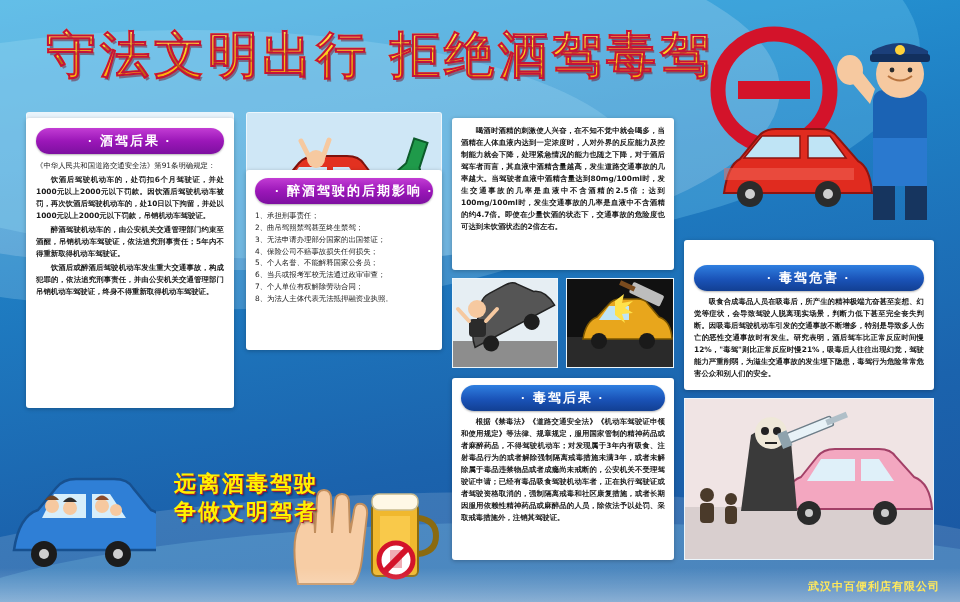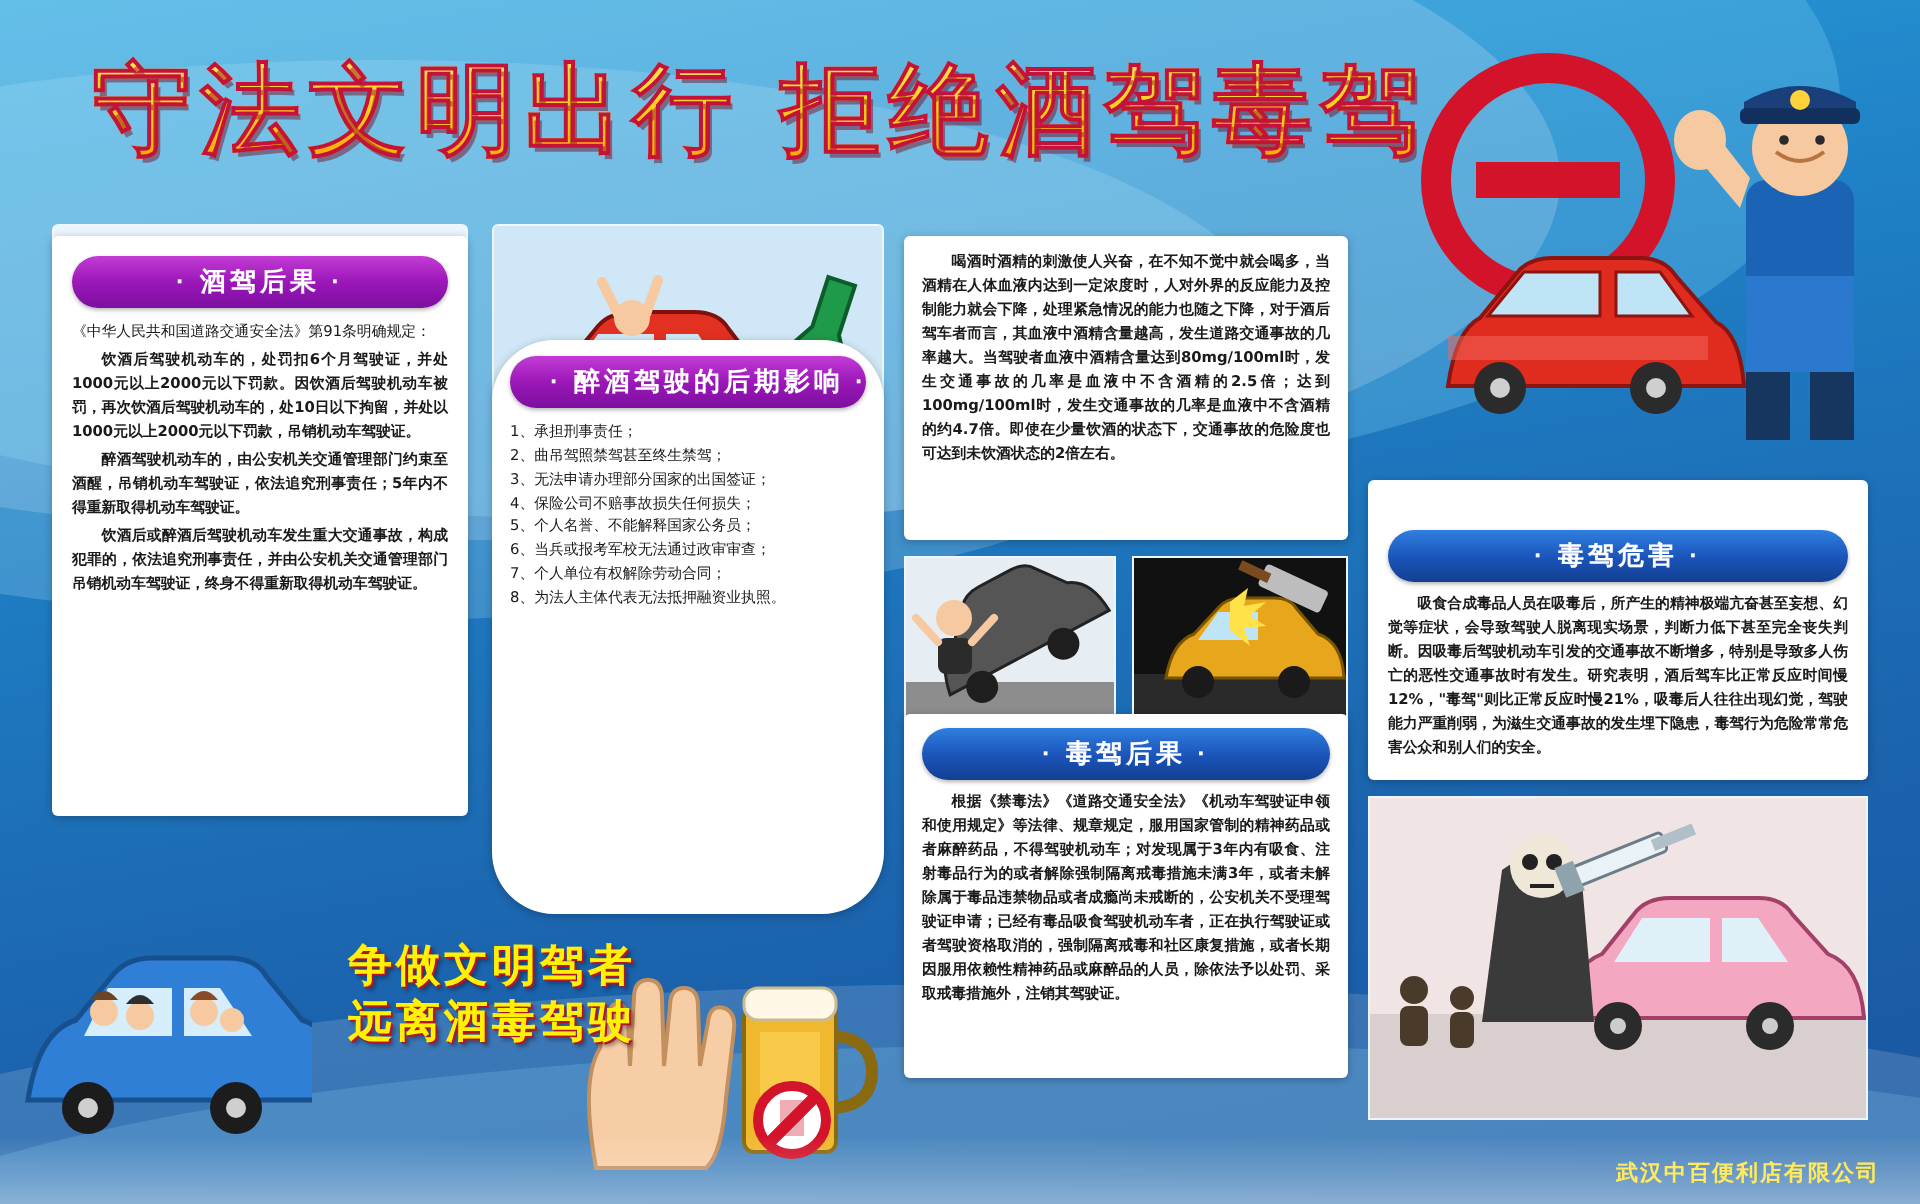--- a/index.html
+++ b/index.html
@@ -90,30 +90,30 @@
 
   
   .illus {
     position: absolute;
     background: #cfe9f7;
     overflow: hidden;
     border: 1px solid rgba(255,255,255,.6);
   }
 
   
-  #p-houqi { left: 246px; top: 170px; width: 196px; height: 287px; padding: 8px 9px 6px; border-radius: 31px; }
+  #p-houqi { left: 246px; top: 170px; width: 196px; height: 180px; padding: 8px 9px 6px; }
   #p-houqi .hdr { margin-bottom: 6px; }
   #p-houqi ol { list-style: none; padding-left: 0; }
   #p-houqi li { font-size: 7.4px; line-height: 1.6; color: #1a1a1a; font-family:"DejaVu Sans","Liberation Sans",sans-serif; }
 
   
   #p-jiuwei { left: 452px; top: 118px; width: 222px; height: 152px; padding: 7px 9px 6px; }
   #p-jiuwei .hdr { margin-bottom: 5px; }
 
-  #p-duhou { left: 452px; top: 357px; width: 222px; height: 182px; padding: 7px 9px 6px; }
+  #p-duhou { left: 452px; top: 378px; width: 222px; height: 182px; padding: 7px 9px 6px; }
   #p-duhou .hdr { margin-bottom: 5px; }
 
   #p-duwei { left: 684px; top: 240px; width: 250px; height: 150px; padding: 7px 10px 6px; }
   #p-duwei .hdr { margin-bottom: 5px; margin-top: 18px; }
 
   
   .slogan {
     position: absolute;
     left: 136px; top: 470px;
     width: 220px;
@@ -388,22 +388,22 @@
         <path d="M39 34 q7-9 14 0z" fill="#6b4426"></path>
       <circle cx="64" cy="42" r="7" fill="#f6c9a0"></circle>
         <path d="M57 36 q7-9 14 0z" fill="#2e2e2e"></path>
       <circle cx="96" cy="40" r="7" fill="#f6c9a0"></circle>
         <path d="M89 34 q7-9 14 0z" fill="#8a4a2a"></path>
       <circle cx="110" cy="44" r="6" fill="#f6c9a0"></circle>
     </svg>
   </div>
 
   <div class="slogan">
+    <div>远离酒毒驾驶</div>
     <div>争做文明驾者</div>
-    <div>远离酒毒驾驶</div>
   </div>
 
   <div style="position:absolute; left:268px; bottom:12px; width:190px; height:130px;">
     <svg width="190" height="130" viewBox="0 0 190 130">
 
       <g>
         <path d="M30 124 q-8-44 2-60 q3-22 8-22 q6 0 6 9 l1 22 l2-34 q0-9 7-9 q7 0 7 9 l1 34 l3-30 q0-9 7-9 q7 0 7 9 l1 30 l4-22 q1-9 8-7 q6 2 5 11 l-4 34 q-2 28-10 35z" fill="#f7cda5" stroke="#c28f5e" stroke-width="2"></path>
       </g>
 
       <g>

